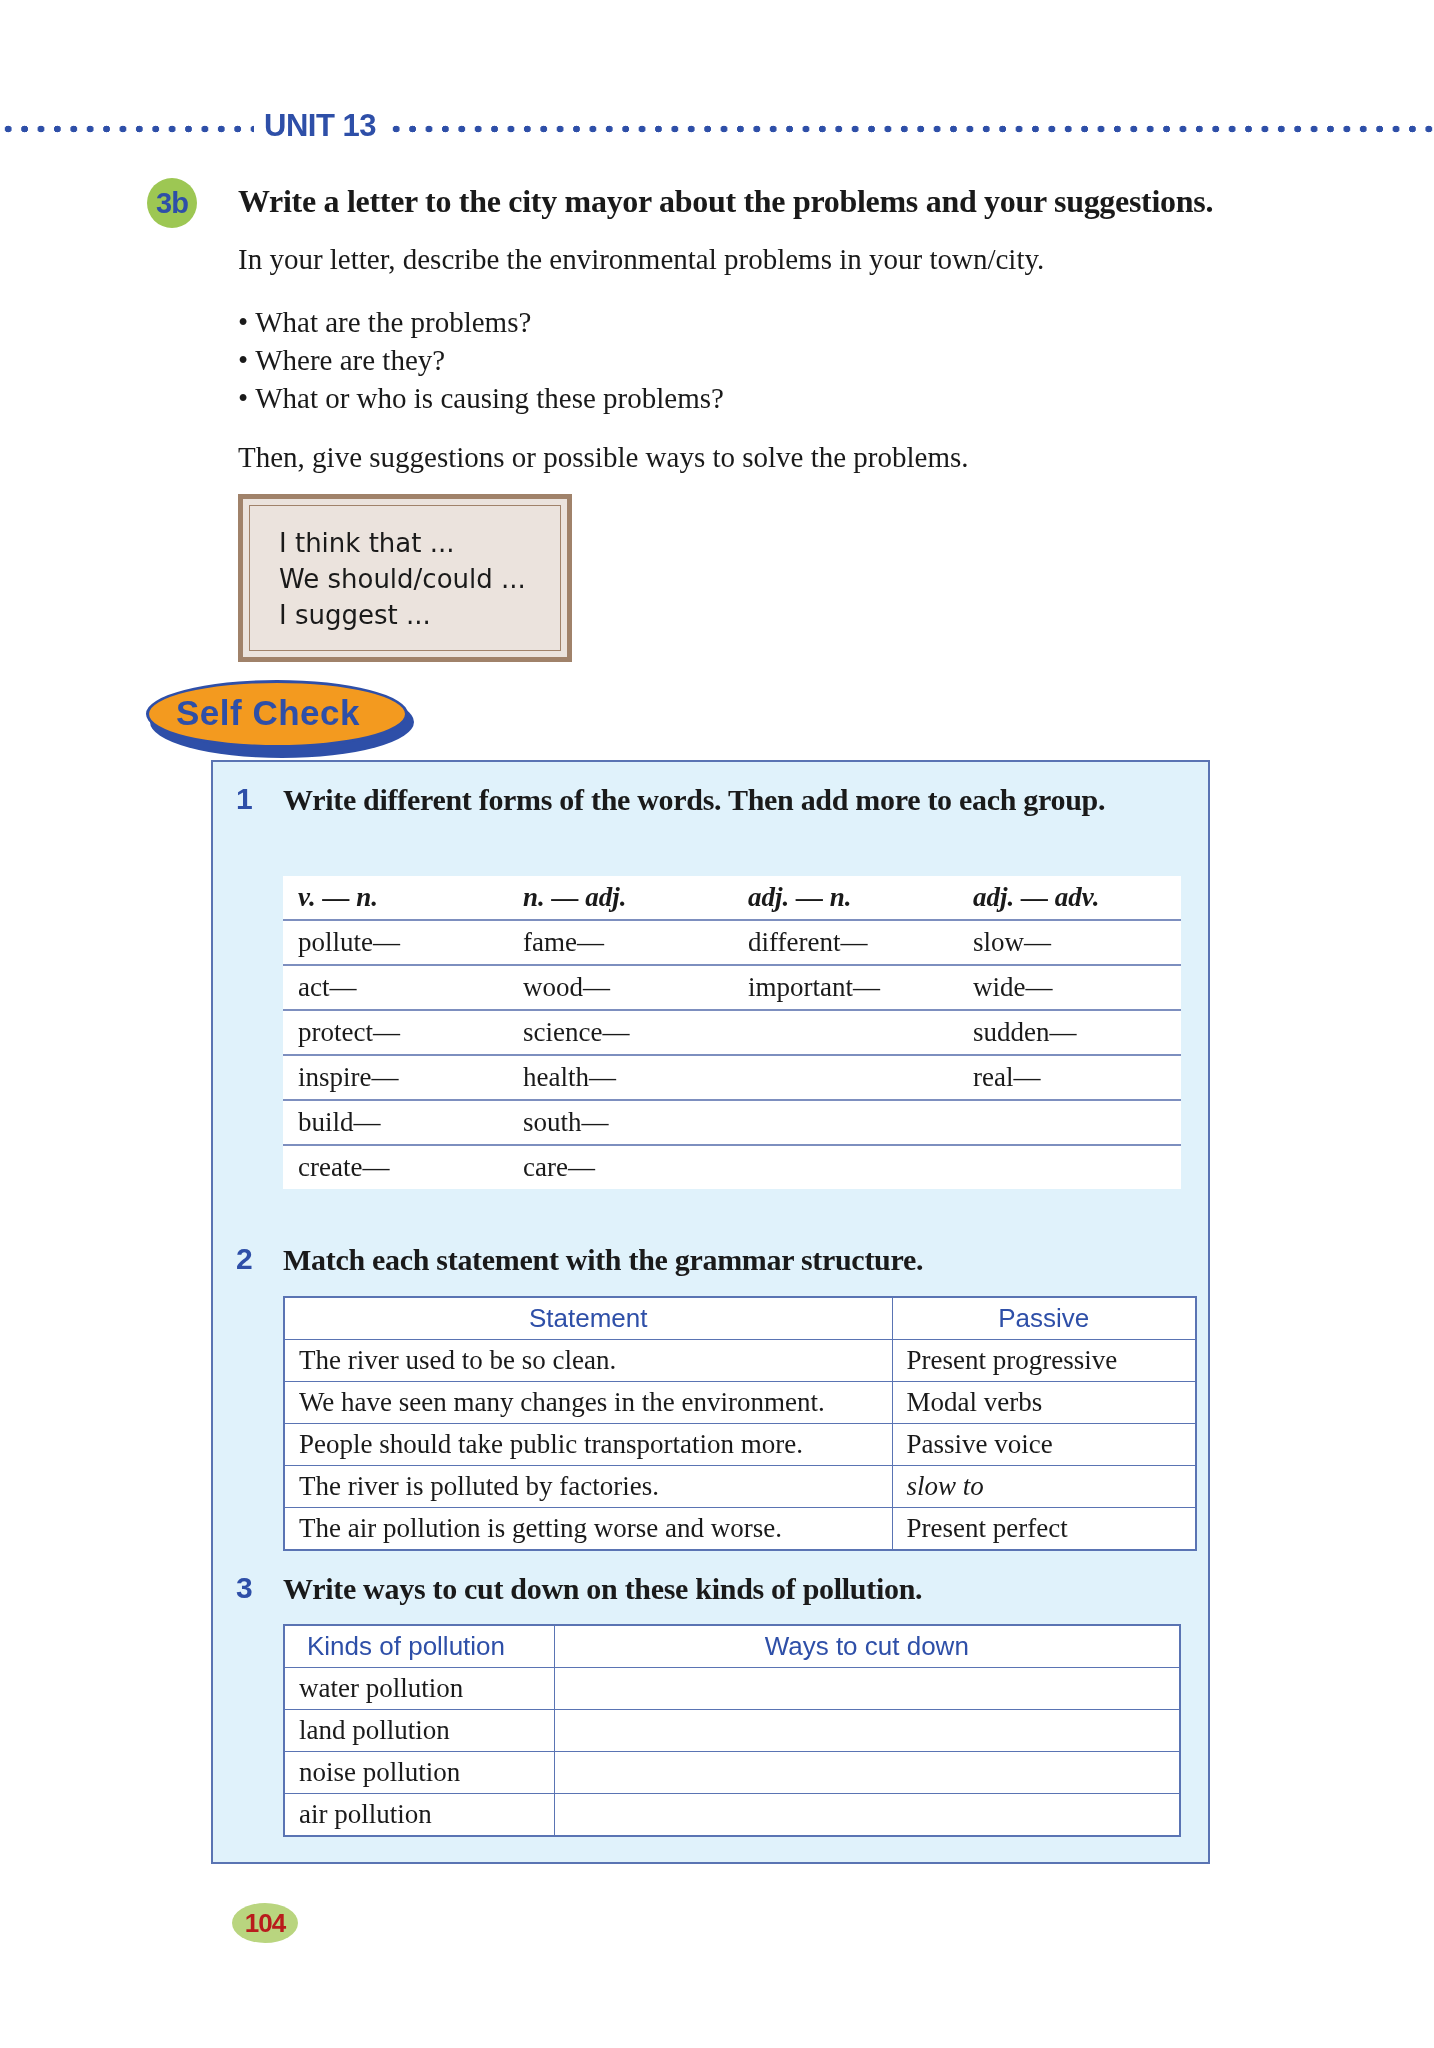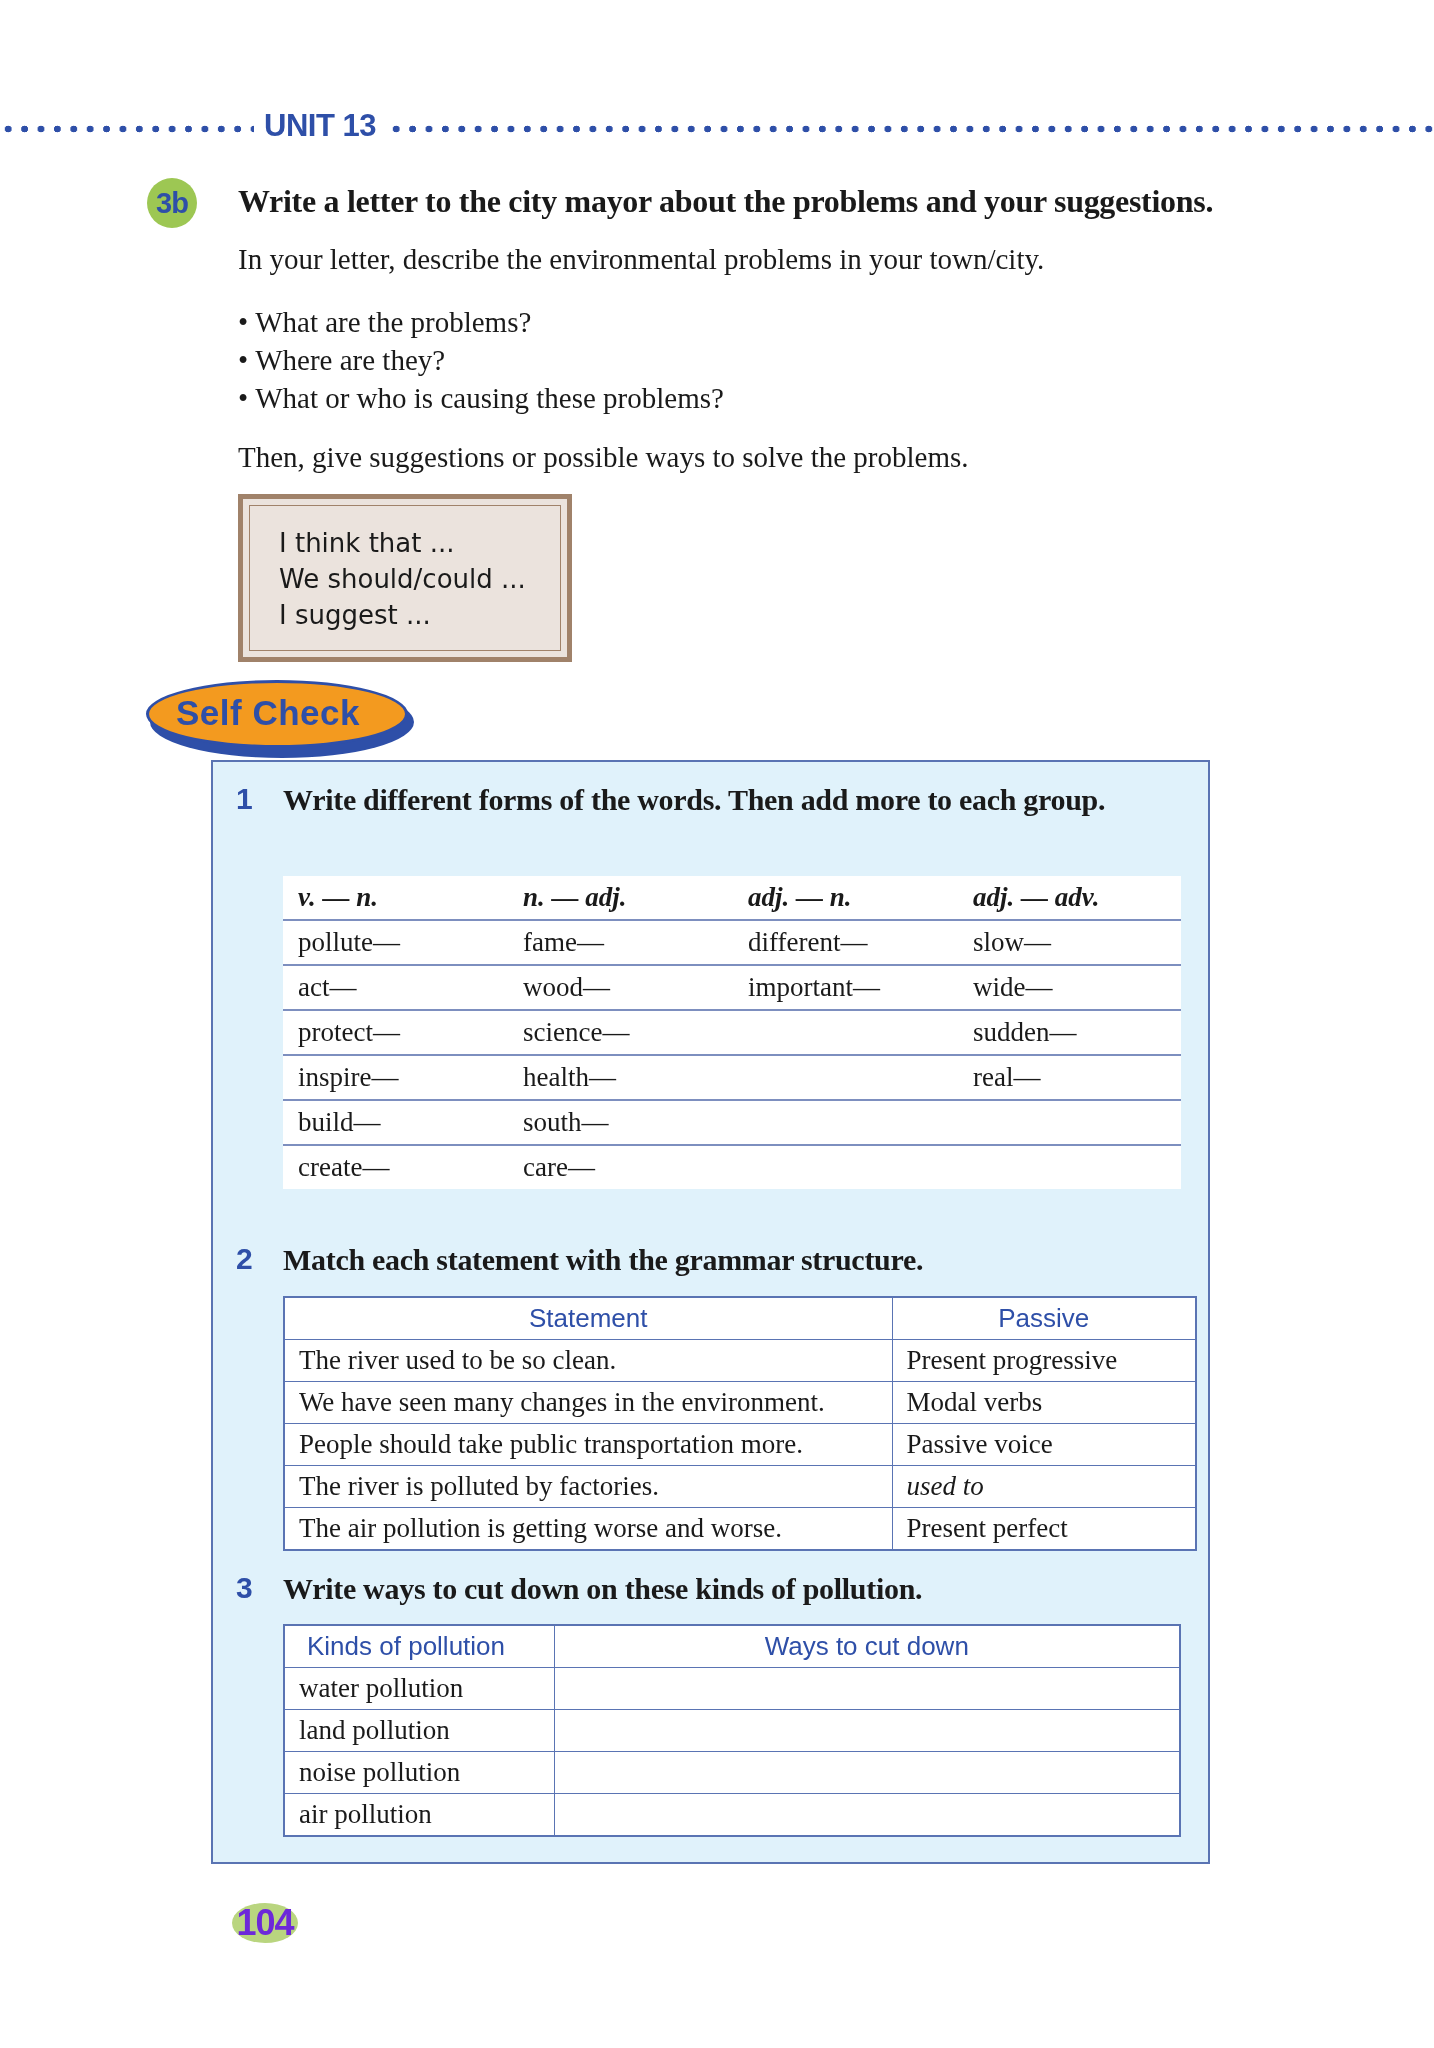--- a/index.html
+++ b/index.html
@@ -61,22 +61,22 @@
   .grid th { font-family: "Liberation Sans", "DejaVu Sans", sans-serif; font-weight: normal; color: #2e4fa8; font-size: 26px; text-align: center; padding: 0; }
   .grid td.italic { font-style: italic; }
   .t2 { left: 283px; top: 1296px; width: 914px; }
   .t2 col.c1 { width: 608px; }
   .t3 { left: 283px; top: 1624px; width: 898px; }
   .t3 col.c1 { width: 270px; }
   .t3 th.left { text-align: left; padding-left: 22px; }
 
   
   .page-num { position: absolute; left: 232px; top: 1903px; width: 66px; height: 40px; border-radius: 50%;
-              background: #b9d57f; color: #6d28d9; font-family: "Liberation Sans", "DejaVu Sans", sans-serif;
-              font-weight: bold; font-size: 36px; text-align: center; line-height: 40px; letter-spacing: -1px; }
+              background: #b9d57f; color: #b91c1c; font-family: "Liberation Sans", "DejaVu Sans", sans-serif;
+              font-weight: bold; font-size: 26px; text-align: center; line-height: 40px; letter-spacing: -1px; }
 </style>
 </head>
 <body>
 
 <div class="unit-header">
   <div class="dots left"></div>
   <div class="unit-title">UNIT 13</div>
   <div class="dots right"></div>
 </div>
 
@@ -177,21 +177,21 @@
   <tr>
     <td>We have seen many changes in the environment.</td>
     <td>Modal verbs</td>
   </tr>
   <tr>
     <td>People should take public transportation more.</td>
     <td>Passive voice</td>
   </tr>
   <tr>
     <td>The river is polluted by factories.</td>
-    <td class="italic">used to</td>
+    <td class="italic">slow to</td>
   </tr>
   <tr>
     <td>The air pollution is getting worse and worse.</td>
     <td>Present perfect</td>
   </tr>
 </tbody>
   </table>
 
 <div class="q-num" style="left:236px; top:1571px;">3</div>
 <div class="q-text" style="left:283px; top:1568px;">Write ways to cut down on these kinds of pollution.</div>

